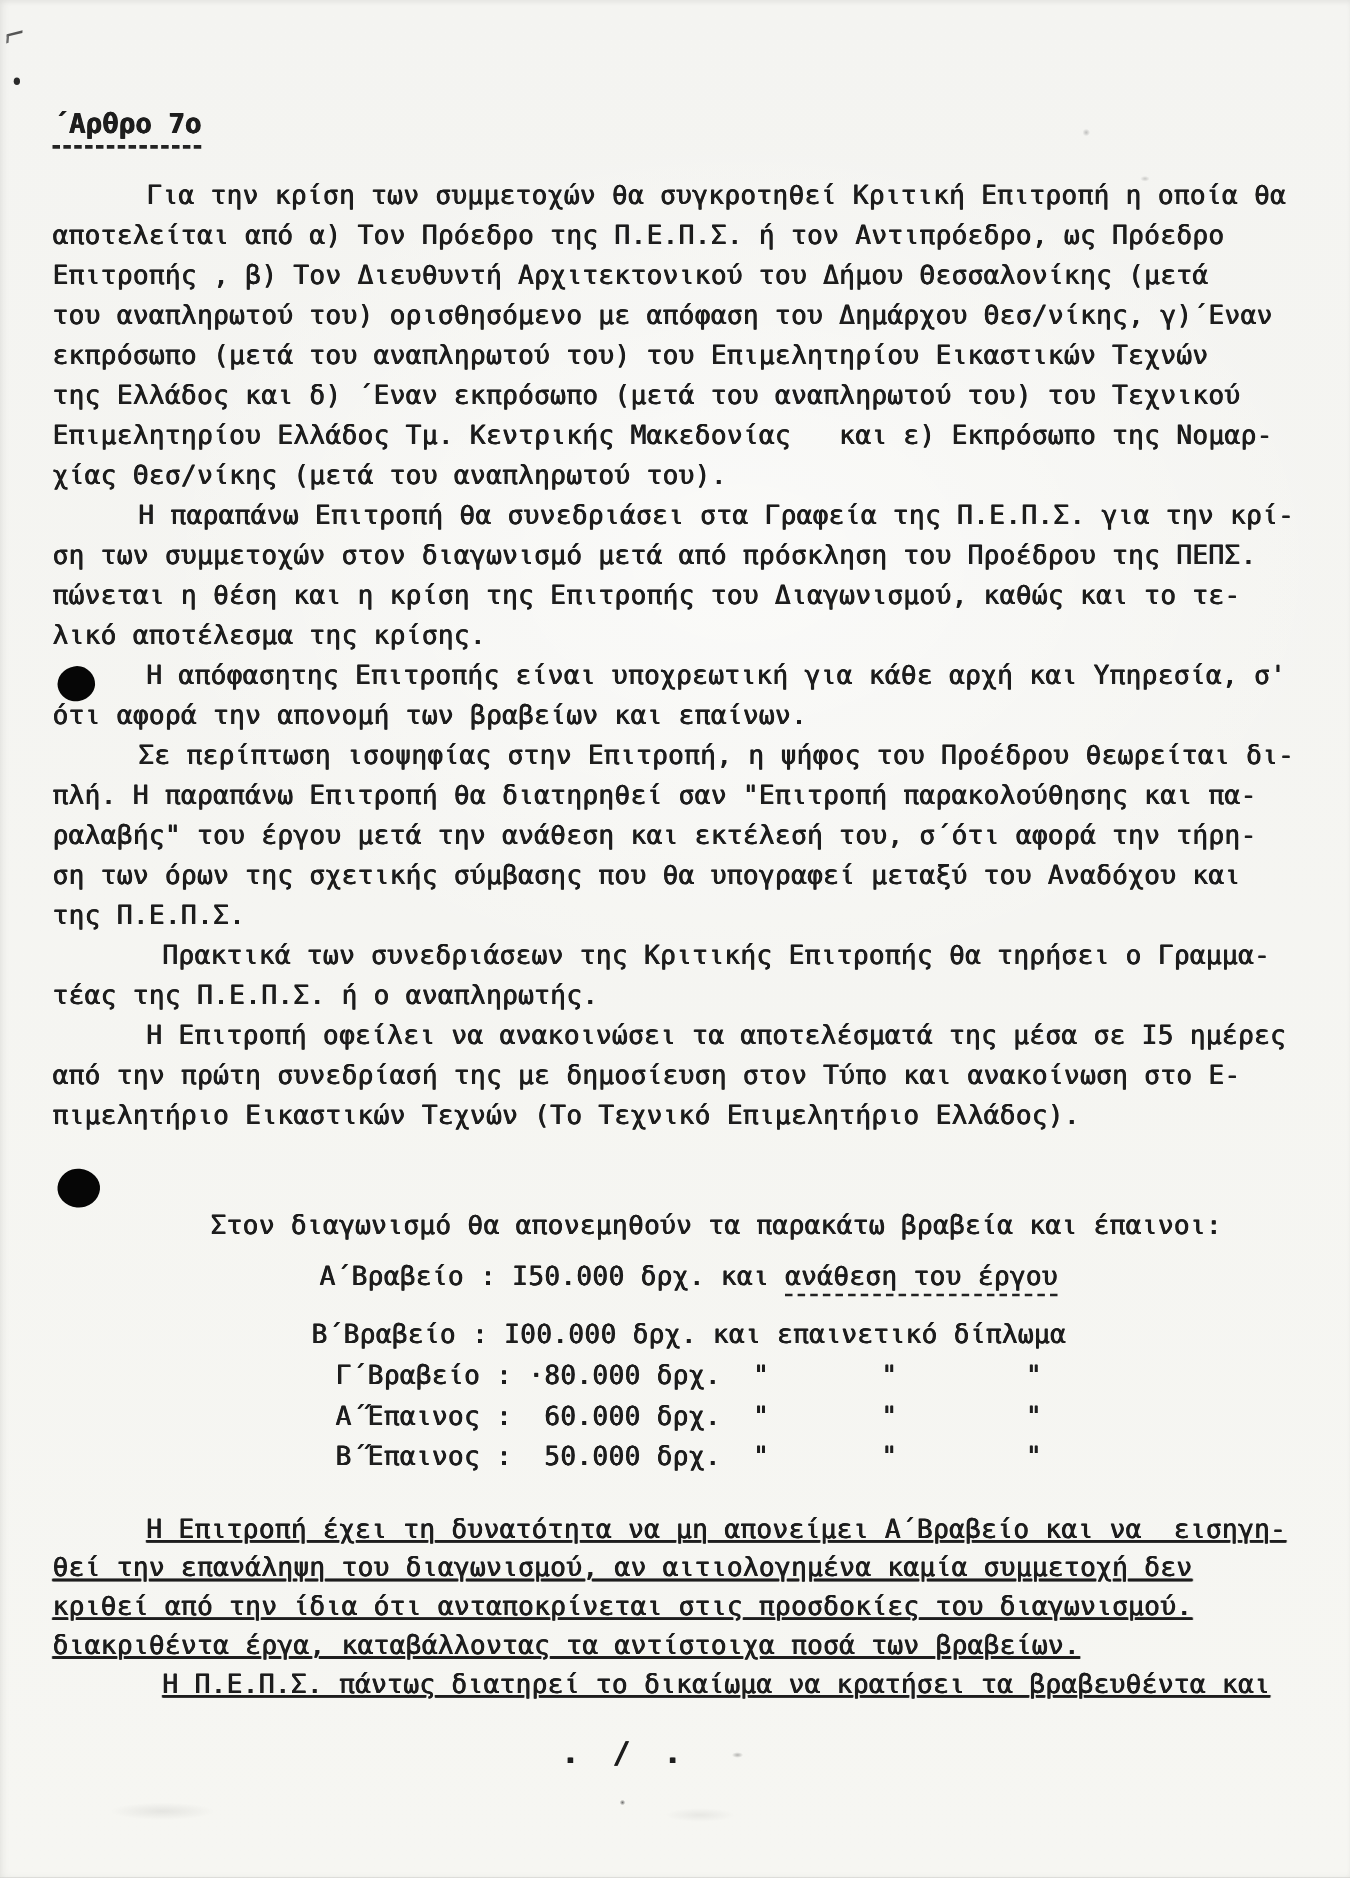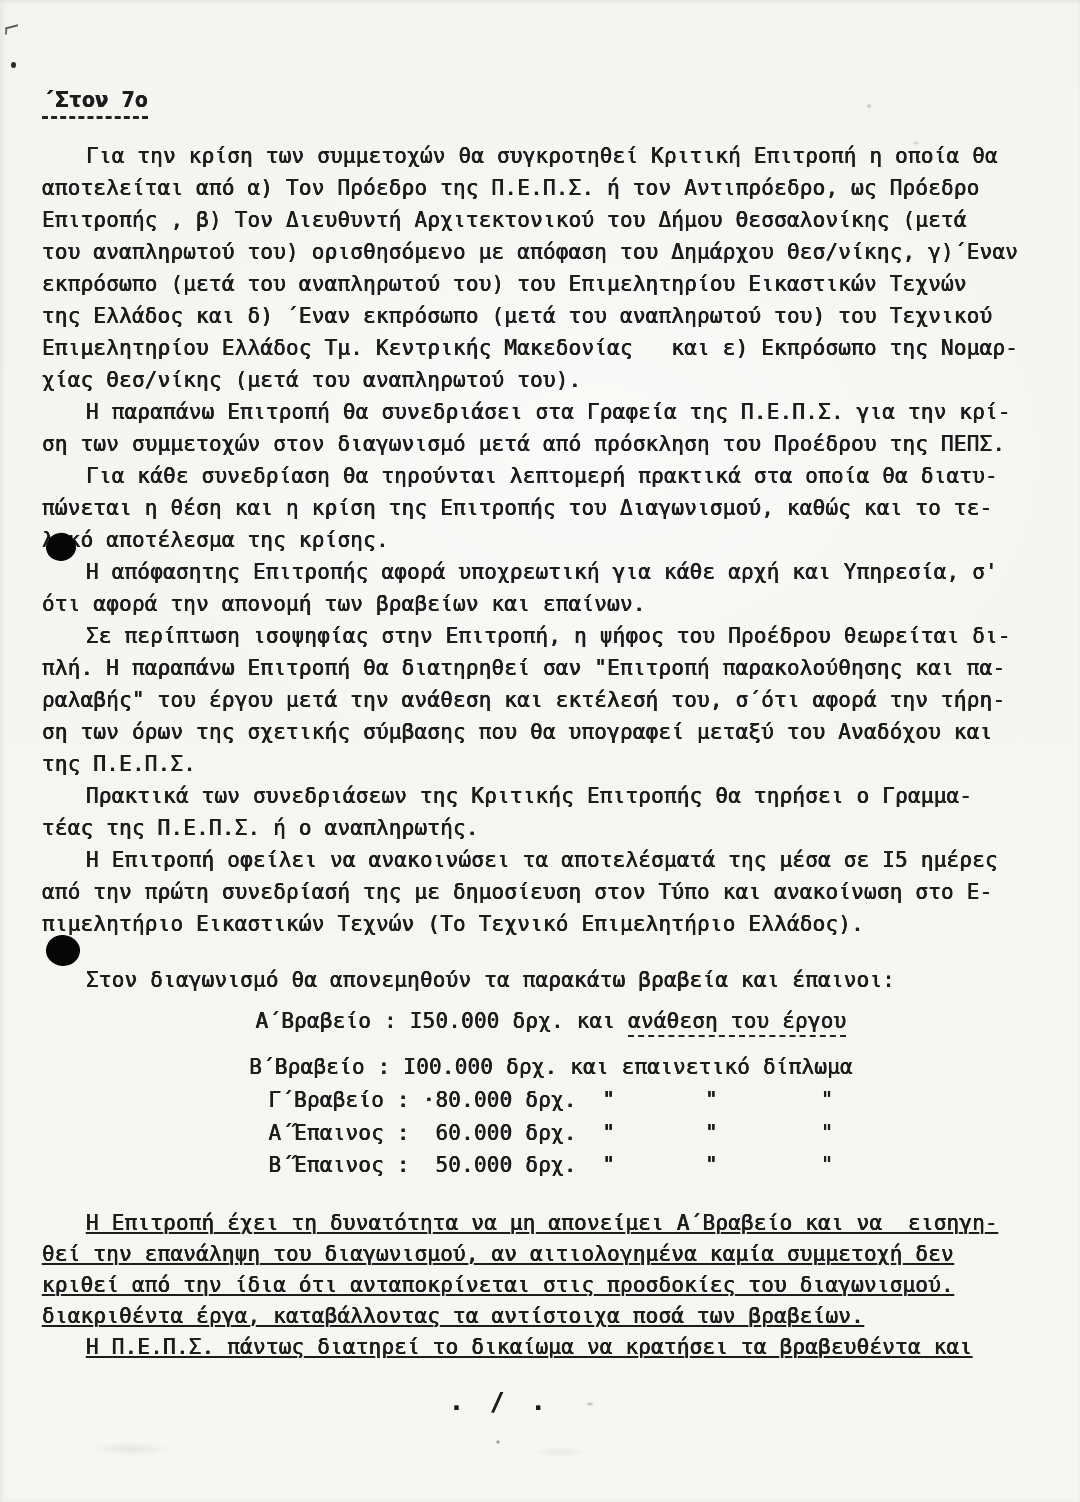--- a/index.html
+++ b/index.html
@@ -22,21 +22,21 @@
     color:#1d1d1d;
   }
   .line{
     white-space:pre;
     font-size:21px;
     line-height:32px;
     height:32px;
     letter-spacing:0.2px;
     text-shadow:0.35px 0 0 currentColor, -0.25px 0 0 currentColor;
   }
-  .ind{padding-left:44px;}
+  .ind{padding-left:44px;text-align:center;}
   .abs{position:absolute;left:42px;right:20px;}
   #title{
     position:absolute;left:42px;top:72px;
     font-size:22px;
     text-shadow:0.4px 0 0 currentColor, -0.3px 0 0 currentColor;
   }
   #title .u{border-bottom:3px dashed #232323;padding-bottom:4px;}
   #body1{top:140px;}
   #awards-intro{top:964px;}
   #prizes{top:1005px;text-align:center;}
@@ -63,37 +63,36 @@
   #corner-dot{position:absolute;left:11px;top:62px;width:5px;height:6px;background:#2a2a2a;border-radius:50%;}
 </style>
 </head>
 <body>
 
 <div class="page">
 
   <div id="corner-hook"></div>
   <div id="corner-dot"></div>
 
-  <h1 id="title"><span class="u">΄Στον 7ο</span></h1>
+  <h1 id="title"><span class="u">΄Αρθρο 7ο</span></h1>
 
   <div id="body1" class="abs">
     <div class="line ind">Για την κρίση των συμμετοχών θα συγκροτηθεί Κριτική Επιτροπή η οποία θα</div>
     <div class="line">αποτελείται από α) Τον Πρόεδρο της Π.Ε.Π.Σ. ή τον Αντιπρόεδρο, ως Πρόεδρο</div>
     <div class="line">Επιτροπής , β) Τον Διευθυντή Αρχιτεκτονικού του Δήμου Θεσσαλονίκης (μετά</div>
     <div class="line">του αναπληρωτού του) ορισθησόμενο με απόφαση του Δημάρχου Θεσ/νίκης, γ)΄Εναν</div>
     <div class="line">εκπρόσωπο (μετά του αναπληρωτού του) του Επιμελητηρίου Εικαστικών Τεχνών</div>
     <div class="line">της Ελλάδος και δ) ΄Εναν εκπρόσωπο (μετά του αναπληρωτού του) του Τεχνικού</div>
     <div class="line">Επιμελητηρίου Ελλάδος Τμ. Κεντρικής Μακεδονίας   και ε) Εκπρόσωπο της Νομαρ-</div>
     <div class="line">χίας Θεσ/νίκης (μετά του αναπληρωτού του).</div>
     <div class="line ind">Η παραπάνω Επιτροπή θα συνεδριάσει στα Γραφεία της Π.Ε.Π.Σ. για την κρί-</div>
     <div class="line">ση των συμμετοχών στον διαγωνισμό μετά από πρόσκληση του Προέδρου της ΠΕΠΣ.</div>
-    <div class="line ind">Για κάθε συνεδρίαση θα τηρούνται λεπτομερή πρακτικά στα οποία θα διατυ-</div>
     <div class="line">πώνεται η θέση και η κρίση της Επιτροπής του Διαγωνισμού, καθώς και το τε-</div>
     <div class="line">λικό αποτέλεσμα της κρίσης.</div>
-    <div class="line ind">Η απόφασητης Επιτροπής αφορά υποχρεωτική για κάθε αρχή και Υπηρεσία, σ'</div>
+    <div class="line ind">Η απόφασητης Επιτροπής είναι υποχρεωτική για κάθε αρχή και Υπηρεσία, σ'</div>
     <div class="line">ότι αφορά την απονομή των βραβείων και επαίνων.</div>
     <div class="line ind">Σε περίπτωση ισοψηφίας στην Επιτροπή, η ψήφος του Προέδρου θεωρείται δι-</div>
     <div class="line">πλή. Η παραπάνω Επιτροπή θα διατηρηθεί σαν "Επιτροπή παρακολούθησης και πα-</div>
     <div class="line">ραλαβής" του έργου μετά την ανάθεση και εκτέλεσή του, σ΄ότι αφορά την τήρη-</div>
     <div class="line">ση των όρων της σχετικής σύμβασης που θα υπογραφεί μεταξύ του Αναδόχου και</div>
     <div class="line">της Π.Ε.Π.Σ.</div>
     <div class="line ind">Πρακτικά των συνεδριάσεων της Κριτικής Επιτροπής θα τηρήσει ο Γραμμα-</div>
     <div class="line">τέας της Π.Ε.Π.Σ. ή ο αναπληρωτής.</div>
     <div class="line ind">Η Επιτροπή οφείλει να ανακοινώσει τα αποτελέσματά της μέσα σε Ι5 ημέρες</div>
     <div class="line">από την πρώτη συνεδρίασή της με δημοσίευση στον Τύπο και ανακοίνωση στο Ε-</div>

